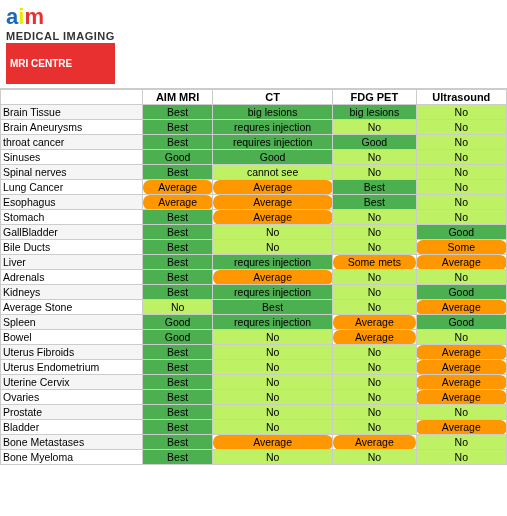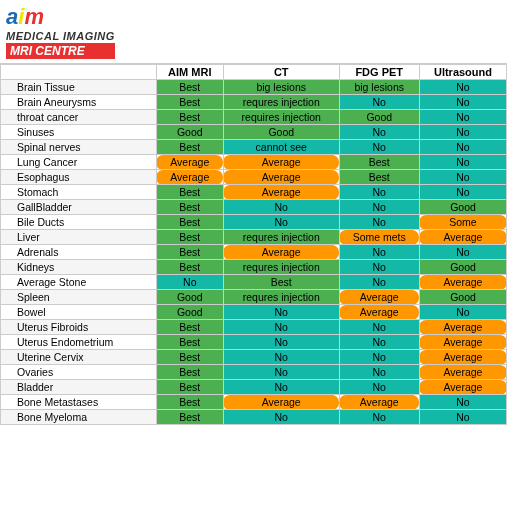--- a/index.html
+++ b/index.html
@@ -1,33 +1,33 @@
 <!DOCTYPE html>
 <html><head>
   <meta charset="utf-8">
   <style>
     * { margin: 0; padding: 0; box-sizing: border-box; }
     body { font-family: Arial, sans-serif; font-size: 11px; background: #fff; width: 507px; }
     
     .header { display: flex; align-items: center; padding: 4px 6px; background: #fff; border-bottom: 1px solid #ccc; }
-    .logo-container { display: flex; flex-direction: column; font-style: italic; }
+    .logo-container { display: flex; flex-direction: column; }
     .logo-aim { font-size: 22px; font-weight: bold; color: #1a6ab5; }
     .logo-aim span.a { color: #1a6ab5; }
     .logo-aim span.i { color: #e8e800; }
     .logo-aim span.m { color: #e83030; }
     .logo-sub { font-size: 11px; color: #333; letter-spacing: 0.5px; font-weight: bold; }
-    .logo-mri { background: #e83030; color: white; font-size: 12px; font-weight: bold; padding: 1px 4px; margin-top: 1px; display: inline-block; }
+    .logo-mri { background: #e83030; color: white; font-size: 10px; font-weight: bold; padding: 15px 4px; margin-top: 1px; display: inline-block; }
     
     table { border-collapse: collapse; width: 100%; }
     th, td { border: 1px solid #ccc; padding: 1px 3px; text-align: center; white-space: nowrap; font-size: 10.5px; }
     th { background: #fff; font-weight: bold; font-size: 11px; margin-top: 24px; }
-    td:first-child { text-align: left; background: #fff; font-weight: normal; padding-left: 16px; min-width: 100px; }
+    td:first-child { text-align: left; background: #fff; font-weight: normal; padding-left: 2px; min-width: 100px; }
     
     .green { background-color: #4caf50; color: #000; }
-    .red { background-color: #14b8a6; color: #000; }
+    .red { background-color: #bef264; color: #000; }
     .orange { background-color: #ff9800; color: #000; border-radius: 7px; }
     
     tr:nth-child(odd) td:first-child { background: #f5f5f5; }
     tr:nth-child(even) td:first-child { background: #fff; }
   </style>
 </head>
 <body>
 
 <div class="header">
   <div class="logo-container">
@@ -184,20 +184,27 @@
     <td class="orange">Average</td>
   </tr>
       <tr>
     <td>Ovaries</td>
     <td class="green">Best</td>
     <td class="red">No</td>
     <td class="red">No</td>
     <td class="orange">Average</td>
   </tr>
       <tr>
+    <td>Prostate</td>
+    <td class="green">Best</td>
+    <td class="red">No</td>
+    <td class="red">No</td>
+    <td class="red">No</td>
+  </tr>
+      <tr>
     <td>Bladder</td>
     <td class="green">Best</td>
     <td class="red">No</td>
     <td class="red">No</td>
     <td class="orange">Average</td>
   </tr>
       <tr>
     <td>Bone Metastases</td>
     <td class="green">Best</td>
     <td class="orange">Average</td>

